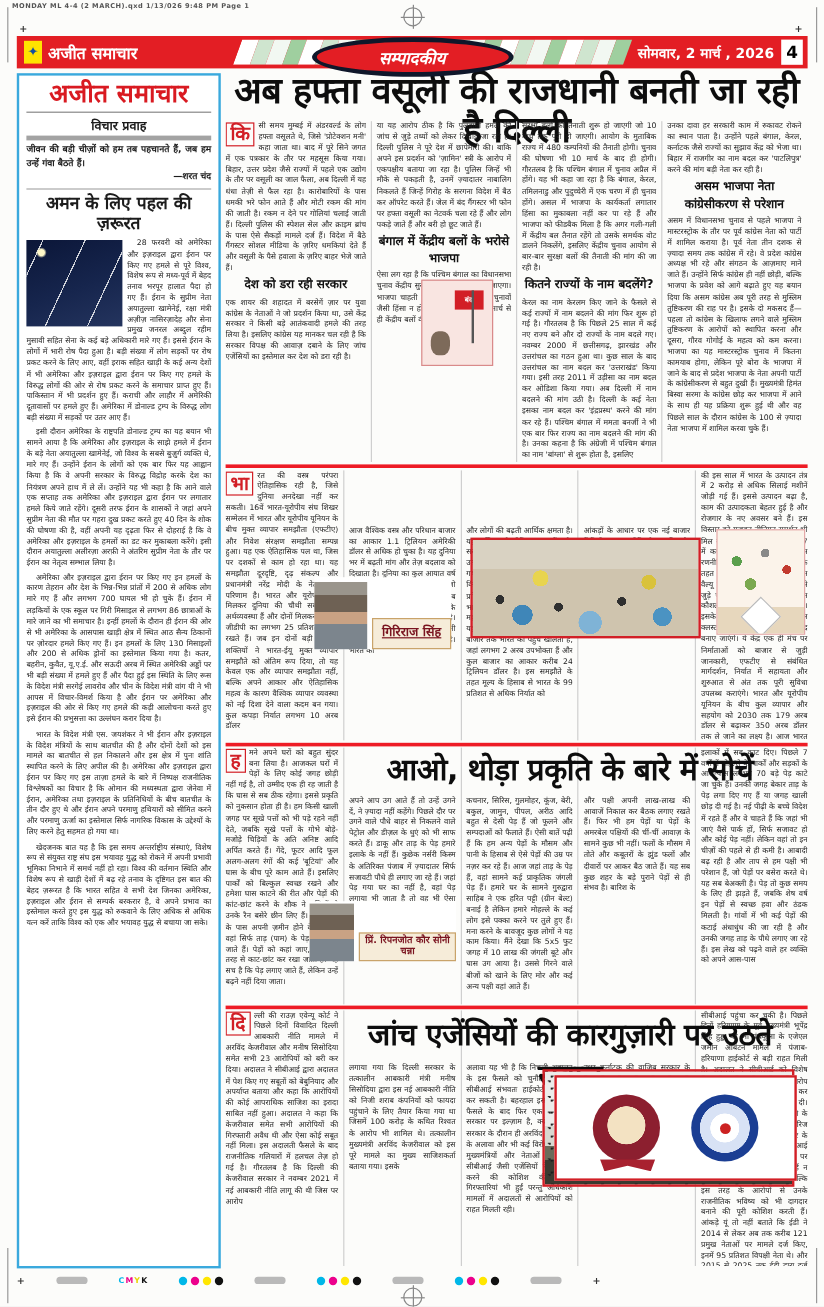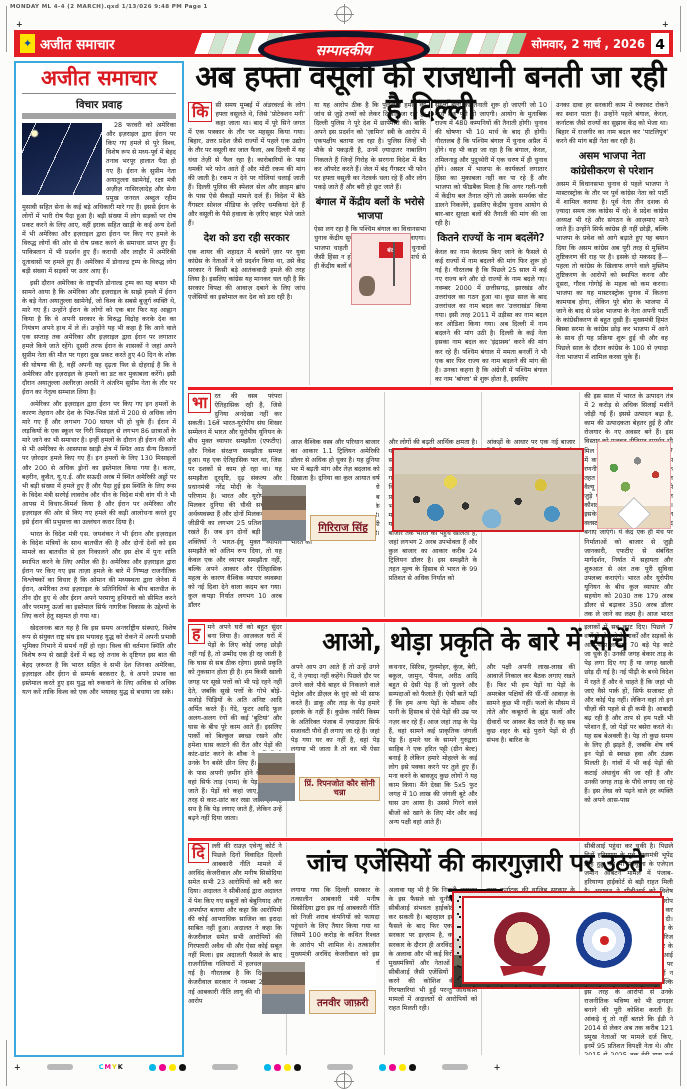--- a/index.html
+++ b/index.html
@@ -19,30 +19,30 @@
   .brand{display:flex;align-items:center;gap:5px;padding-left:6px;width:170px;}
   .brand .logo{width:15px;height:19px;background:#ffe400;display:flex;align-items:center;justify-content:center;color:#1450a0;font-size:11px;}
   .brand .name{color:#fff;font-weight:bold;font-size:13.5px;white-space:nowrap;}
   .checker{flex:1;height:21px;margin:0 8px;display:flex;overflow:hidden;transform:skewX(-20deg);position:relative;}
   .checker i{flex:1;display:block;}
   .checker i:nth-child(4n+1){background:#ffffff;}
   .checker i:nth-child(4n+2){background:#cfe5cf;}
   .checker i:nth-child(4n+3){background:#f2f8f2;}
   .checker i:nth-child(4n+4){background:#9fcf9f;}
   .section-oval{position:absolute;left:50%;top:31px;transform:translateX(-50%);width:160px;height:25px;background:#e31e24;
-        border:6px solid #0f172a;border-radius:50%;display:flex;align-items:center;justify-content:center;z-index:3;}
+        border:4px solid #0f172a;border-radius:50%;display:flex;align-items:center;justify-content:center;z-index:3;}
   .section-oval span{color:#fff;font-weight:bold;font-size:14px;font-style:italic;}
   .dateblock{display:flex;align-items:center;gap:6px;padding-right:4px;}
   .dateblock .date{color:#fff;font-weight:bold;font-size:11.5px;white-space:nowrap;}
   .pagebox{width:18px;height:21px;background:#fff;color:#000;font-weight:bold;font-size:14px;display:flex;align-items:center;justify-content:center;}
   
   .sidebar{position:absolute;left:14px;top:61px;width:170px;height:996px;border:2px solid #3aa9dd;box-sizing:border-box;
         padding:4px 6px;overflow:hidden;background:#fff;}
   .sb-masthead{color:#d91a21;font-weight:800;font-size:21px;text-align:center;line-height:1.1;border-bottom:1px solid #888;padding-bottom:3px;}
-  .sb-vichar{font-weight:bold;font-size:10.5px;text-align:center;margin:3px 0 2px;border-bottom:6px solid #a3a3a3;padding-bottom:2px;}
+  .sb-vichar{font-weight:bold;font-size:10.5px;text-align:center;margin:3px 0 2px;border-bottom:4px solid #a3a3a3;padding-bottom:2px;}
   .sb-quote{font-size:7.6px;font-weight:bold;line-height:1.45;text-align:justify;}
   .sb-quote .auth{display:block;text-align:right;}
   .sb-head{font-weight:800;font-size:14.5px;text-align:center;margin:5px 0 3px;border-top:1px solid #aaa;padding-top:4px;line-height:1.15;}
   .sb-body{font-size:6.4px;line-height:1.42;text-align:justify;}
   .sb-body p{margin:0 0 3px;text-indent:8px;}
   .sb-cartoon{float:left;width:80px;height:72px;margin:2px 4px 2px 0;
       background:linear-gradient(160deg,#0b1638 0%,#16254d 55%,#24345e 100%);position:relative;overflow:hidden;}
   .sb-cartoon:before{content:"";position:absolute;inset:0;
       background:repeating-linear-gradient(115deg,transparent 0 12px,rgba(255,255,255,.8) 12px 13px,transparent 13px 32px);}
   .sb-cartoon:after{content:"";position:absolute;left:8px;top:6px;width:9px;height:9px;border-radius:50%;
@@ -176,20 +176,25 @@
       <span class="pagebox">4</span>
     </div>
   </div>
   <div class="section-oval">
     <span>सम्पादकीय</span>
   </div>
 
   <div class="sidebar">
     <div class="sb-masthead">अजीत समाचार</div>
     <div class="sb-vichar">विचार प्रवाह</div>
+    <div class="sb-quote">
+      <span>जीवन की बड़ी चीज़ों को हम तब पहचानते हैं, जब हम उन्हें गंवा बैठते हैं।</span>
+      <span class="auth">—शरत चंद</span>
+    </div>
+    <div class="sb-head">अमन के लिए पहल की ज़रूरत</div>
     <div class="sb-body">
       <div class="sb-cartoon"></div>
       <p>28 फरवरी को अमेरिका और इज़राइल द्वारा ईरान पर किए गए हमले से पूरे विश्व, विशेष रूप से मध्य-पूर्व में बेहद तनाव भरपूर हालात पैदा हो गए हैं। ईरान के सुप्रीम नेता अयातुल्ला खामेनेई, रक्षा मंत्री अज़ीज़ नासिरज़ादेह और सेना प्रमुख जनरल अब्दुल रहीम मुसावी सहित सेना के कई बड़े अधिकारी मारे गए हैं। इससे ईरान के लोगों में भारी रोष पैदा हुआ है। बड़ी संख्या में लोग सड़कों पर रोष प्रकट करने के लिए आए, वहीं इराक सहित खाड़ी के कई अन्य देशों में भी अमेरिका और इज़राइल द्वारा ईरान पर किए गए हमले के विरुद्ध लोगों की ओर से रोष प्रकट करने के समाचार प्राप्त हुए हैं। पाकिस्तान में भी प्रदर्शन हुए हैं। कराची और लाहौर में अमेरिकी दूतावासों पर हमले हुए हैं। अमेरिका में डोनाल्ड ट्रम्प के विरुद्ध लोग बड़ी संख्या में सड़कों पर उतर आए हैं।</p>
       <p>इसी दौरान अमेरिका के राष्ट्रपति डोनाल्ड ट्रम्प का यह बयान भी सामने आया है कि अमेरिका और इज़राइल के साझे हमले में ईरान के बड़े नेता अयातुल्ला खामेनेई, जो विश्व के सबसे बुज़ुर्ग व्यक्ति थे, मारे गए हैं। उन्होंने ईरान के लोगों को एक बार फिर यह आह्वान किया है कि वे अपनी सरकार के विरुद्ध विद्रोह करके देश का नियंत्रण अपने हाथ में ले लें। उन्होंने यह भी कहा है कि आने वाले एक सप्ताह तक अमेरिका और इज़राइल द्वारा ईरान पर लगातार हमले किये जाते रहेंगे। दूसरी तरफ ईरान के शासकों ने जहां अपने सुप्रीम नेता की मौत पर गहरा दुख प्रकट करते हुए 40 दिन के शोक की घोषणा की है, वहीं अपनी यह दृढ़ता फिर से दोहराई है कि वे अमेरिका और इज़राइल के हमलों का डट कर मुकाबला करेंगे। इसी दौरान अयातुल्ला अलीरज़ा अरफ़ी ने अंतरिम सुप्रीम नेता के तौर पर ईरान का नेतृत्व सम्भाल लिया है।</p>
       <p>अमेरिका और इज़राइल द्वारा ईरान पर किए गए इन हमलों के कारण तेहरान और देश के भिन्न-भिन्न प्रांतों में 200 से अधिक लोग मारे गए हैं और लगभग 700 घायल भी हो चुके हैं। ईरान में लड़कियों के एक स्कूल पर गिरी मिसाइल से लगभग 86 छात्राओं के मारे जाने का भी समाचार है। इन्हीं हमलों के दौरान ही ईरान की ओर से भी अमेरिका के आसपास खाड़ी क्षेत्र में स्थित आठ सैन्य ठिकानों पर ज़ोरदार हमले किए गए हैं। इन हमलों के लिए 130 मिसाइलों और 200 से अधिक ड्रोनों का इस्तेमाल किया गया है। कतर, बहरीन, कुवैत, यू.ए.ई. और सऊदी अरब में स्थित अमेरिकी अड्डों पर भी बड़ी संख्या में हमले हुए हैं और पैदा हुई इस स्थिति के लिए रूस के विदेश मंत्री सरगेई लावरोव और चीन के विदेश मंत्री वांग यी ने भी आपस में विचार-विमर्श किया है और ईरान पर अमेरिका और इज़राइल की ओर से किए गए हमले की कड़ी आलोचना करते हुए इसे ईरान की प्रभुसत्ता का उल्लंघन करार दिया है।</p>
       <p>भारत के विदेश मंत्री एस. जयशंकर ने भी ईरान और इज़राइल के विदेश मंत्रियों के साथ बातचीत की है और दोनों देशों को इस मामले का बातचीत से हल निकालने और इस क्षेत्र में पुनः शांति स्थापित करने के लिए अपील की है। अमेरिका और इज़राइल द्वारा ईरान पर किए गए इस ताज़ा हमले के बारे में निष्पक्ष राजनीतिक विश्लेषकों का विचार है कि ओमान की मध्यस्थता द्वारा जेनेवा में ईरान, अमेरिका तथा इज़राइल के प्रतिनिधियों के बीच बातचीत के तीन दौर हुए थे और ईरान अपने परमाणु हथियारों को सीमित करने और परमाणु ऊर्जा का इस्तेमाल सिर्फ नागरिक विकास के उद्देश्यों के लिए करने हेतु सहमत हो गया था।</p>
       <p>खेदजनक बात यह है कि इस समय अन्तर्राष्ट्रीय संस्थाएं, विशेष रूप से संयुक्त राष्ट्र संघ इस भयावह युद्ध को रोकने में अपनी प्रभावी भूमिका निभाने में समर्थ नहीं हो रहा। विश्व की वर्तमान स्थिति और विशेष रूप से खाड़ी देशों में बढ़ रहे तनाव के दृष्टिगत इस बात की बेहद ज़रूरत है कि भारत सहित वे सभी देश जिनका अमेरिका, इज़राइल और ईरान से सम्पर्क बरकरार है, वे अपने प्रभाव का इस्तेमाल करते हुए इस युद्ध को रुकवाने के लिए अधिक से अधिक यत्न करें ताकि विश्व को एक और भयावह युद्ध से बचाया जा सके।</p>
     </div>
   </div>
 
@@ -276,24 +281,20 @@
     <div class="band" style="top:781px;height:213px;">
       <div class="band-headline" style="top:2px;font-size:25px;">जांच एजेंसियों की कारगुज़ारी पर उठते सवाल</div>
       <div class="cols cols5">
         <div class="col">
           <span class="dropcap">दि</span><span>ल्ली की राउज़ एवेन्यू कोर्ट ने पिछले दिनों विवादित दिल्ली आबकारी नीति मामले में अरविंद केजरीवाल और मनीष सिसोदिया समेत सभी 23 आरोपियों को बरी कर दिया। अदालत ने सीबीआई द्वारा अदालत में पेश किए गए सबूतों को बेबुनियाद और अपर्याप्त बताया और कहा कि आरोपियों की कोई आपराधिक साजिश का इरादा साबित नहीं हुआ। अदालत ने कहा कि केजरीवाल समेत सभी आरोपियों की गिरफ्तारी अवैध थी और ऐसा कोई सबूत नहीं मिला। इस अदालती फैसले के बाद राजनीतिक गलियारों में हलचल तेज़ हो गई है। गौरतलब है कि दिल्ली की केजरीवाल सरकार ने नवम्बर 2021 में नई आबकारी नीति लागू की थी जिस पर आरोप</span>
         </div>
         <div class="col pad-top-p"><span>लगाया गया कि दिल्ली सरकार के तत्कालीन आबकारी मंत्री मनीष सिसोदिया द्वारा इस नई आबकारी नीति को निजी शराब कंपनियों को फायदा पहुंचाने के लिए तैयार किया गया था जिसमें 100 करोड़ के कथित रिश्वत के आरोप भी शामिल थे। तत्कालीन मुख्यमंत्री अरविंद केजरीवाल को इस पूरे मामले का मुख्य साजिशकर्ता बताया गया। इसके</span></div>
         <div class="col pad-top-p"><span>अलावा यह भी है कि निचली अदालत के इस फैसले को चुनौती देने हेतु सीबीआई संभवतः हाईकोर्ट का रुख कर सकती है। बहरहाल इस अदालती फैसले के बाद फिर एक बार केंद्र सरकार पर इल्ज़ाम है, क्योंकि मोदी सरकार के दौरान ही अरविंद केजरीवाल के अलावा और भी कई विरोधी दलों के मुख्यमंत्रियों और नेताओं पर ईडी, सीबीआई जैसी एजेंसियों ने कार्रवाई करने की कोशिश की। इनमें गिरफ्तारियां भी हुईं परन्तु अधिकांश मामलों में अदालतों से आरोपियों को राहत मिलती रही।</span></div>
         <div class="col pad-top-p"><span>उधर कर्नाटक की वाजिब सरकार के मुख्यमंत्री सिद्धारमैया के विरुद्ध ईडी ने एमयूडीए स्कैम में हाईकोर्ट में जांच की मंजूरी मांगी थी। अदालत ने आरोप तय किए जाने के आदेश को रद्द कर दिया।</span></div>
         <div class="col"><span>सीबीआई पहुंचा कर चुकी है। पिछले दिनों हरियाणा के पूर्व मुख्यमंत्री भूपेंद्र सिंह हुड्डा को भी पंचकूला के एजेएल जमीन आबंटन मामले में पंजाब-हरियाणा हाईकोर्ट से बड़ी राहत मिली है। अदालत ने सीबीआई को विशेष अदालत द्वारा हुड्डा के खिलाफ आरोप तय किए जाने के आदेश को रद्द कर दिया है और उन्हें 'क्लीन चिट' दे दी। इसके आधार पर आरोप तय करने के सीबीआई कोर्ट के आदेश को खारिज कर दिया गया। परन्तु केंद्र सरकार के अधीनस्थ कार्यरत ईडी, सीबीआई आखिर कैसे निष्पक्ष किसी नेता पर कार्रवाई करें? आरोप मढ़कर उन्हें न केवल परेशानियों में डाल देती हैं बल्कि इस तरह के आरोपों से उनके राजनीतिक भविष्य को भी दागदार बनाने की पूरी कोशिश करती हैं। आंकड़े यूं तो नहीं बताते कि ईडी ने 2014 से लेकर अब तक करीब 121 प्रमुख नेताओं पर मामले दर्ज किए, इनमें 95 प्रतिशत विपक्षी नेता थे। और 2015 से 2025 तक ईडी द्वारा दर्ज 193 मामलों में केवल 2 में ही दोष 'सिद्ध' हुए। शेष अधिकांश मामलों में या तो अदालत ने आरोपियों को रिहा कर दिया या फिर सबूतों के अभाव में मामले वापस पड़ गए।</span></div>
-      </div>
-      <div class="fig bylinefig" style="left:74px;top:116px;width:114px;height:56px;">
-        <div class="mug" style="height:52px;"></div>
-        <div class="plate" style="width:66px;height:22px;font-size:10px;">तनवीर जाफ़री</div>
       </div>
       <div class="fig emblems" style="left:274px;top:54px;width:198px;height:84px;">
         <div class="seal ed"></div>
         <div class="seal cbi"></div>
       </div>
     </div>
   </div>
 
   <div class="footstrip">
     <span class="plus" style="position:static;">+</span>

